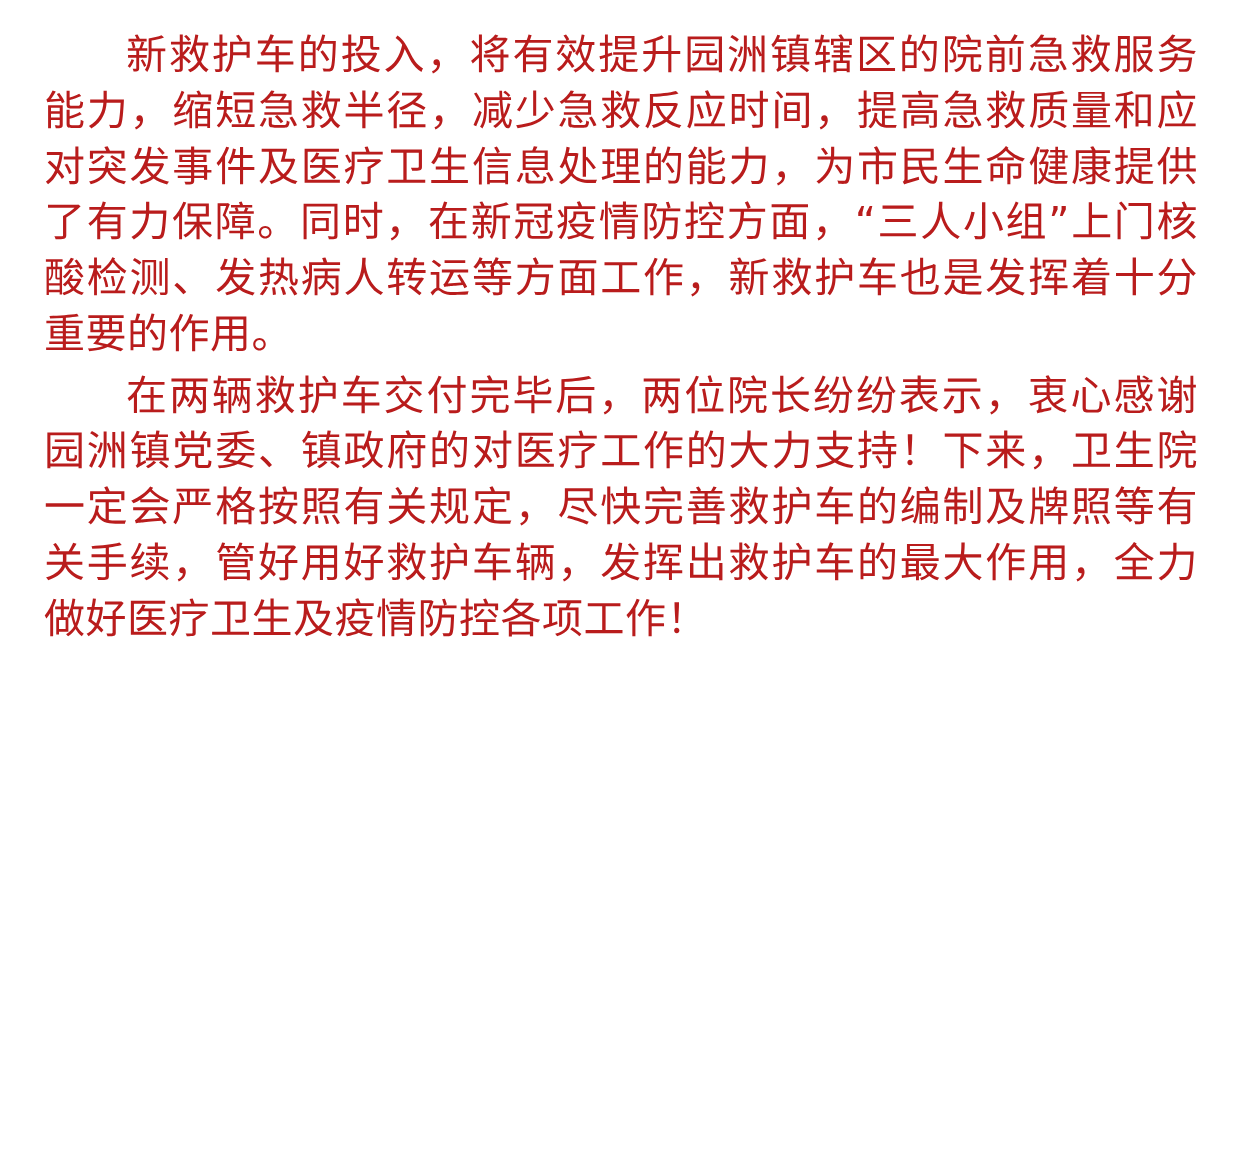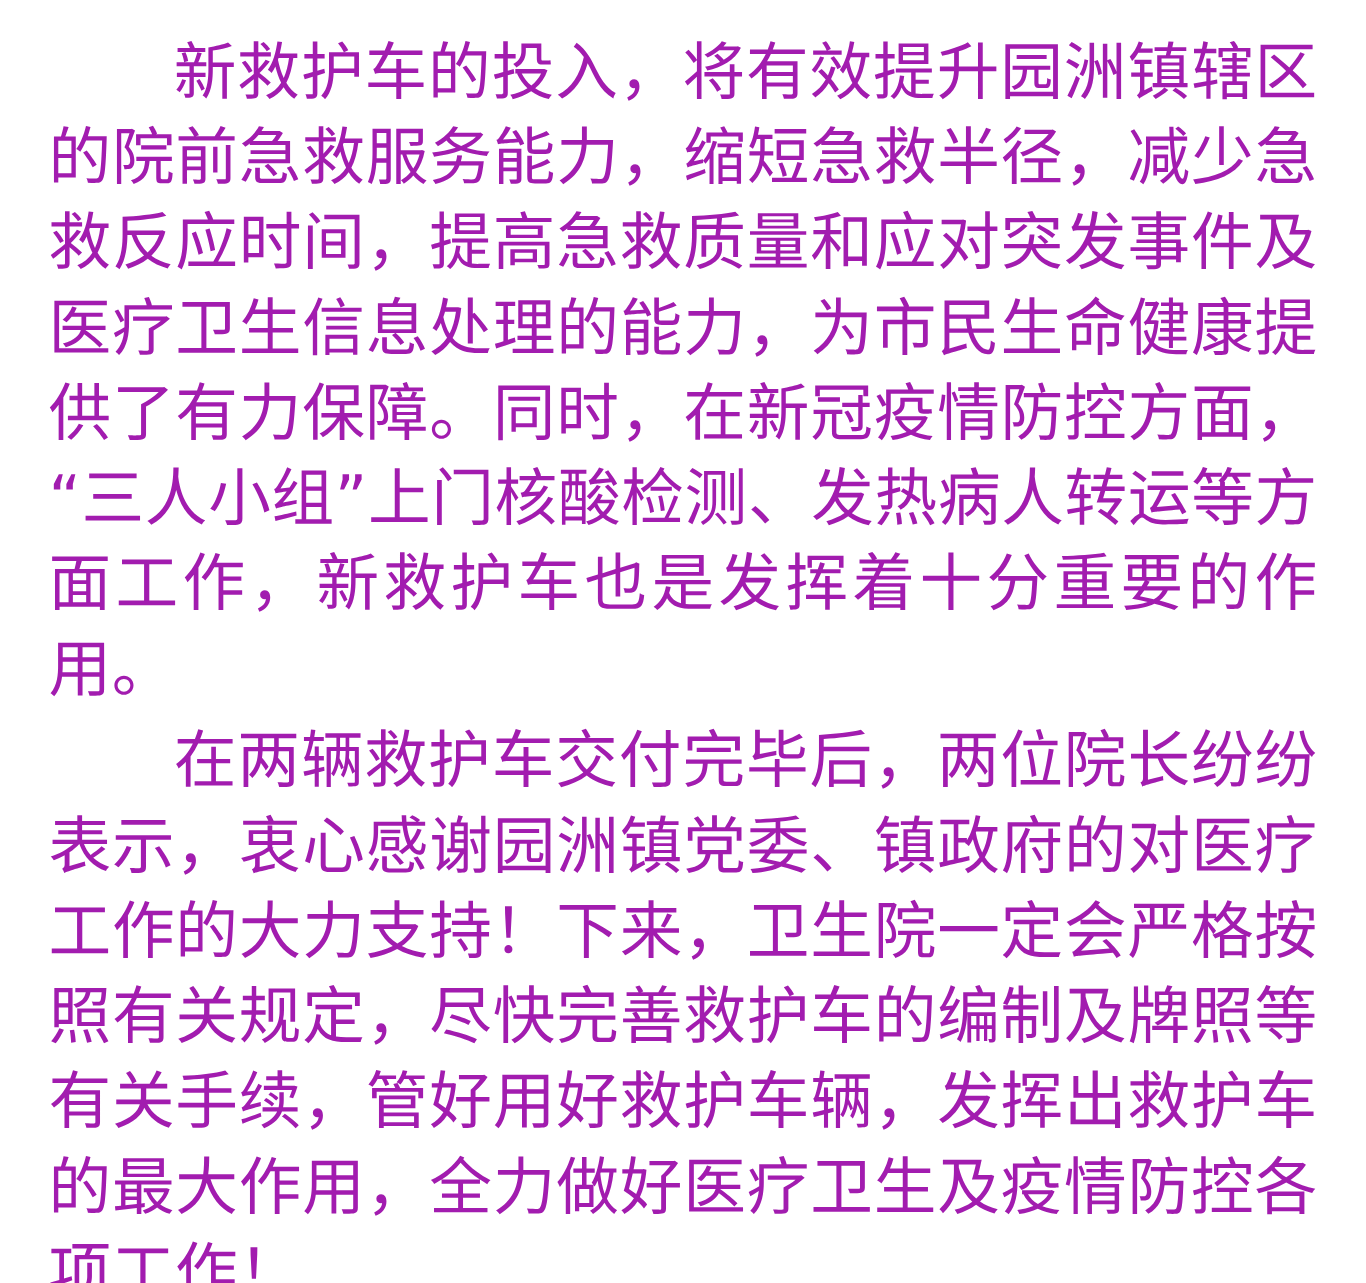--- a/index.html
+++ b/index.html
@@ -19,27 +19,27 @@
     min-height: 1166px;
     box-sizing: border-box;
     padding: 28px 44px 40px 44px;
     background: #ffffff;
   }
   .article {
     display: block;
   }
   .para {
     margin: 0 0 6px 0;
-    font-size: 57px;
+    font-size: 41px;
     line-height: 1.36;
     letter-spacing: 0.5px;
     text-align: justify;
     text-justify: inter-ideograph;
     text-indent: 2em;
-    color: #a21caf;
+    color: #b91c1c;
     font-weight: 400;
     word-break: break-all;
   }
   .para:last-child {
     margin-bottom: 0;
   }
 </style>
 </head>
 <body>
 

